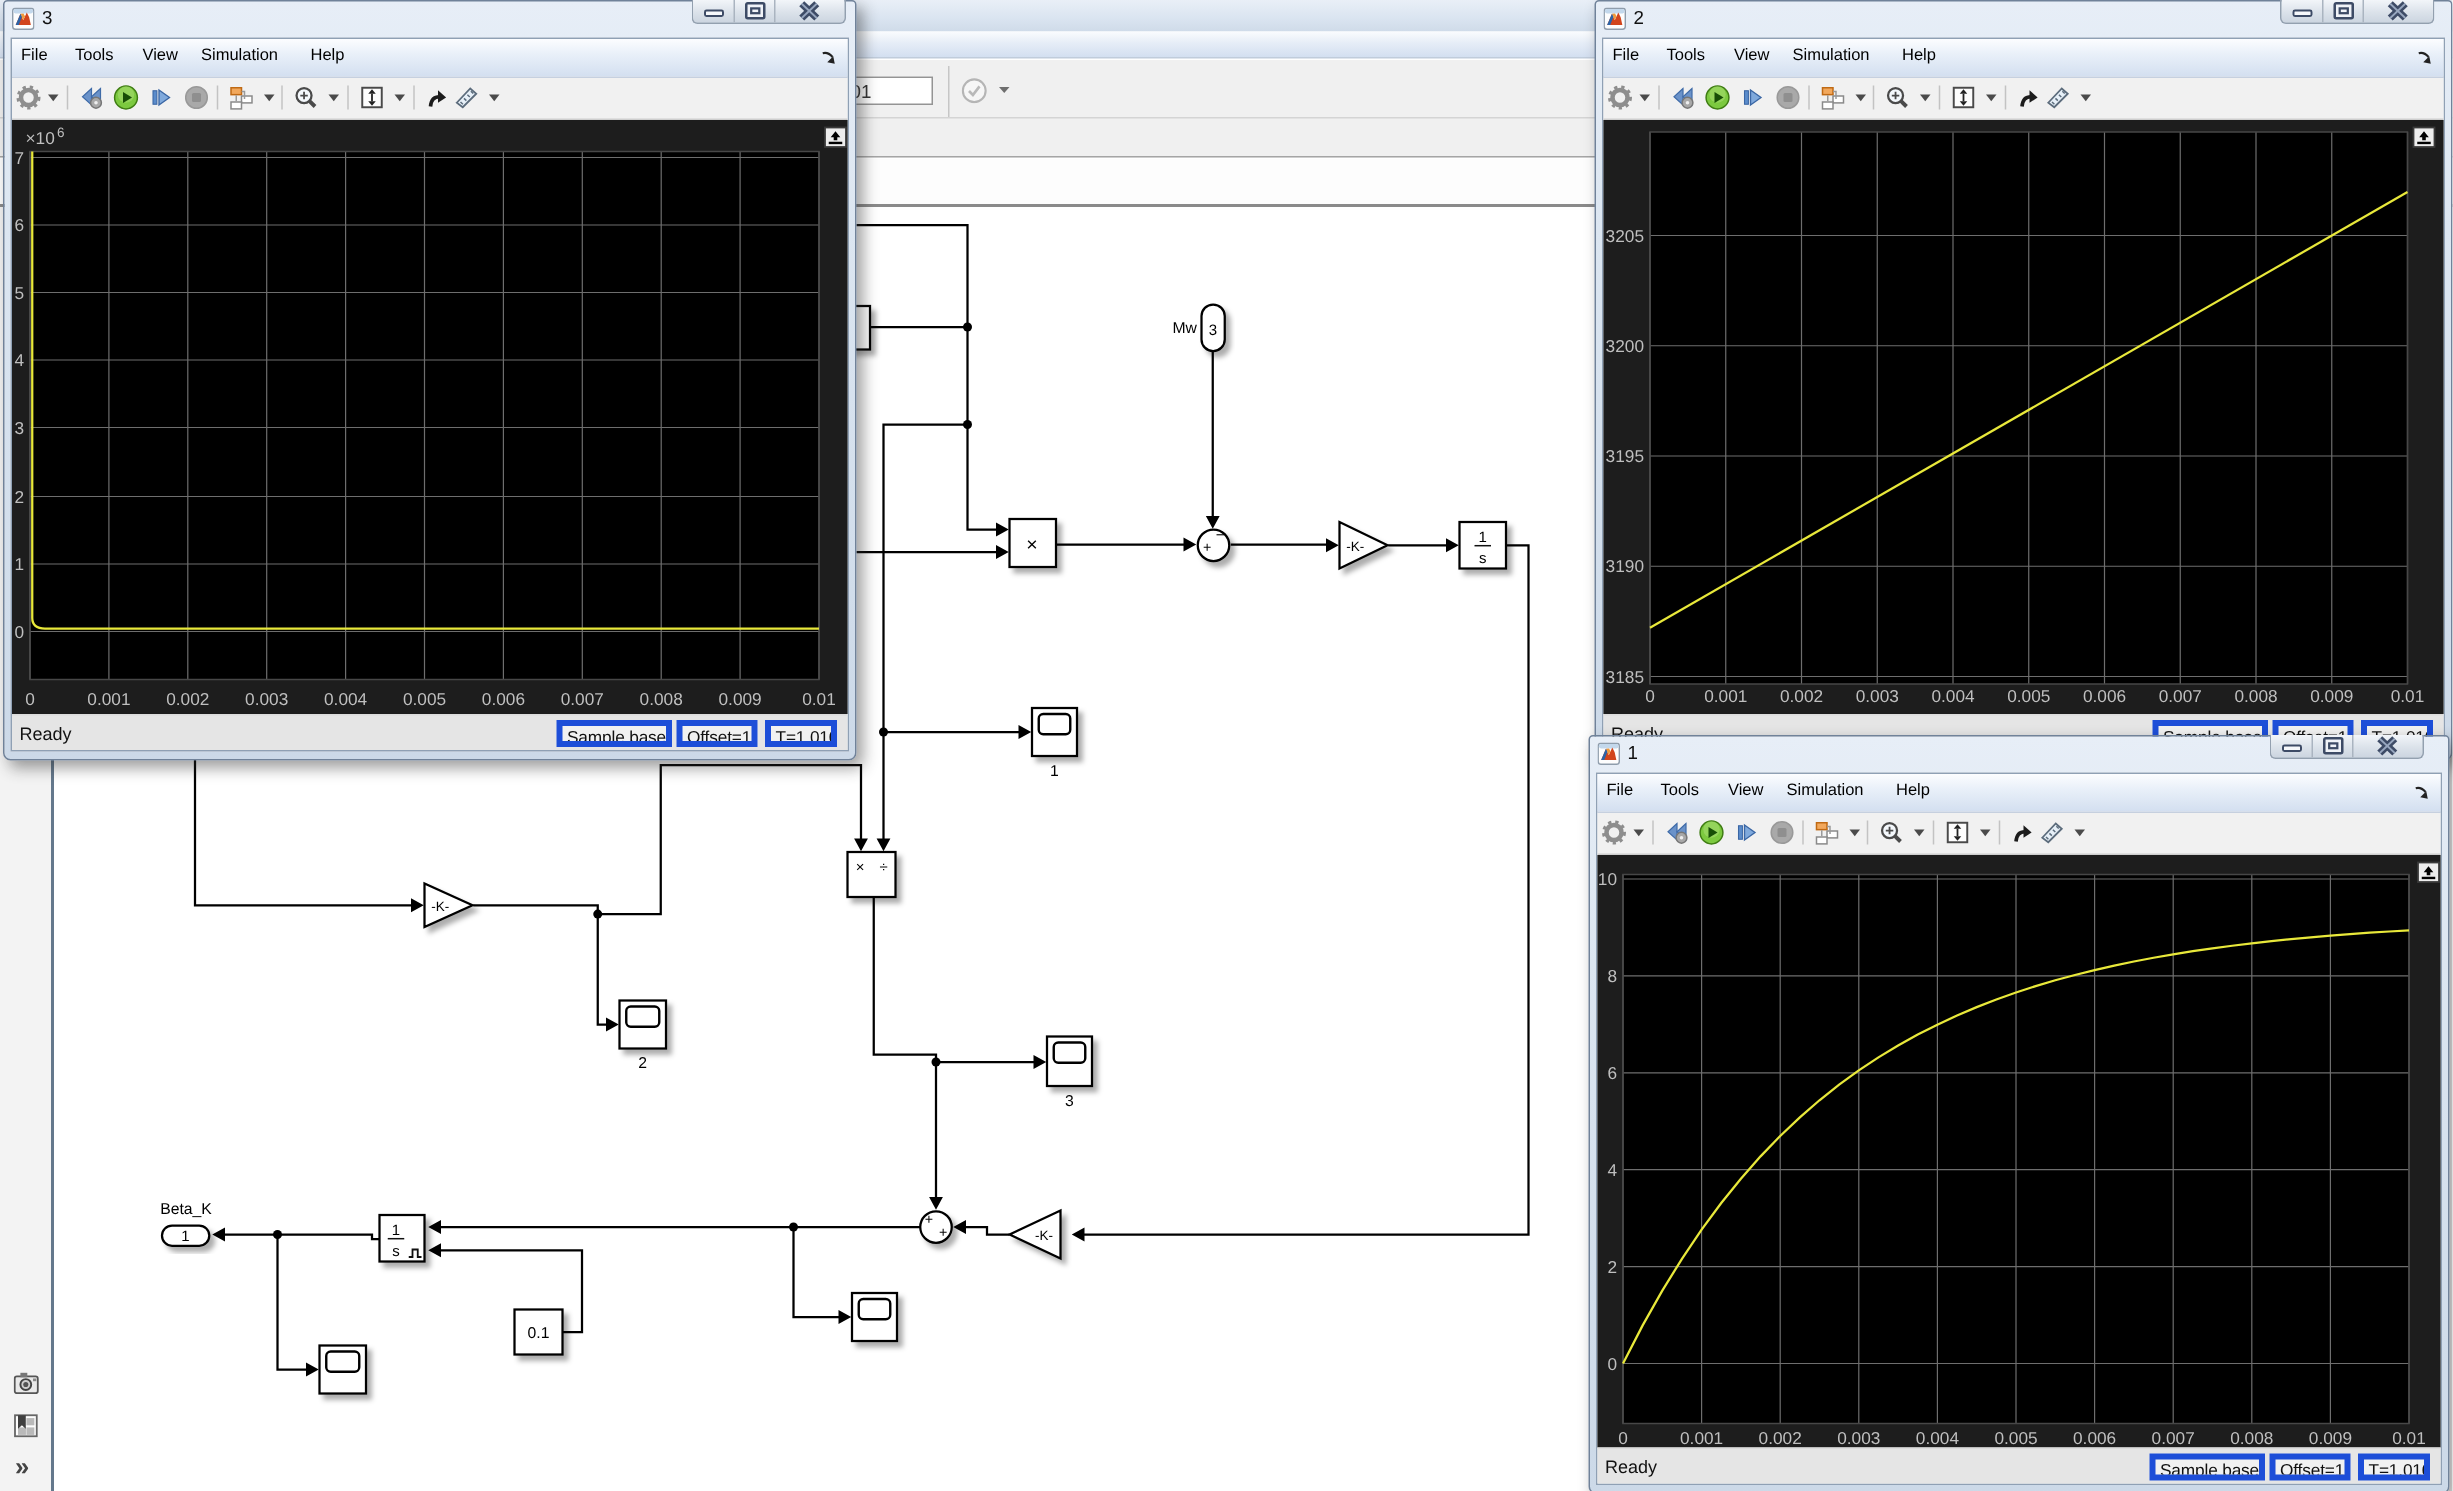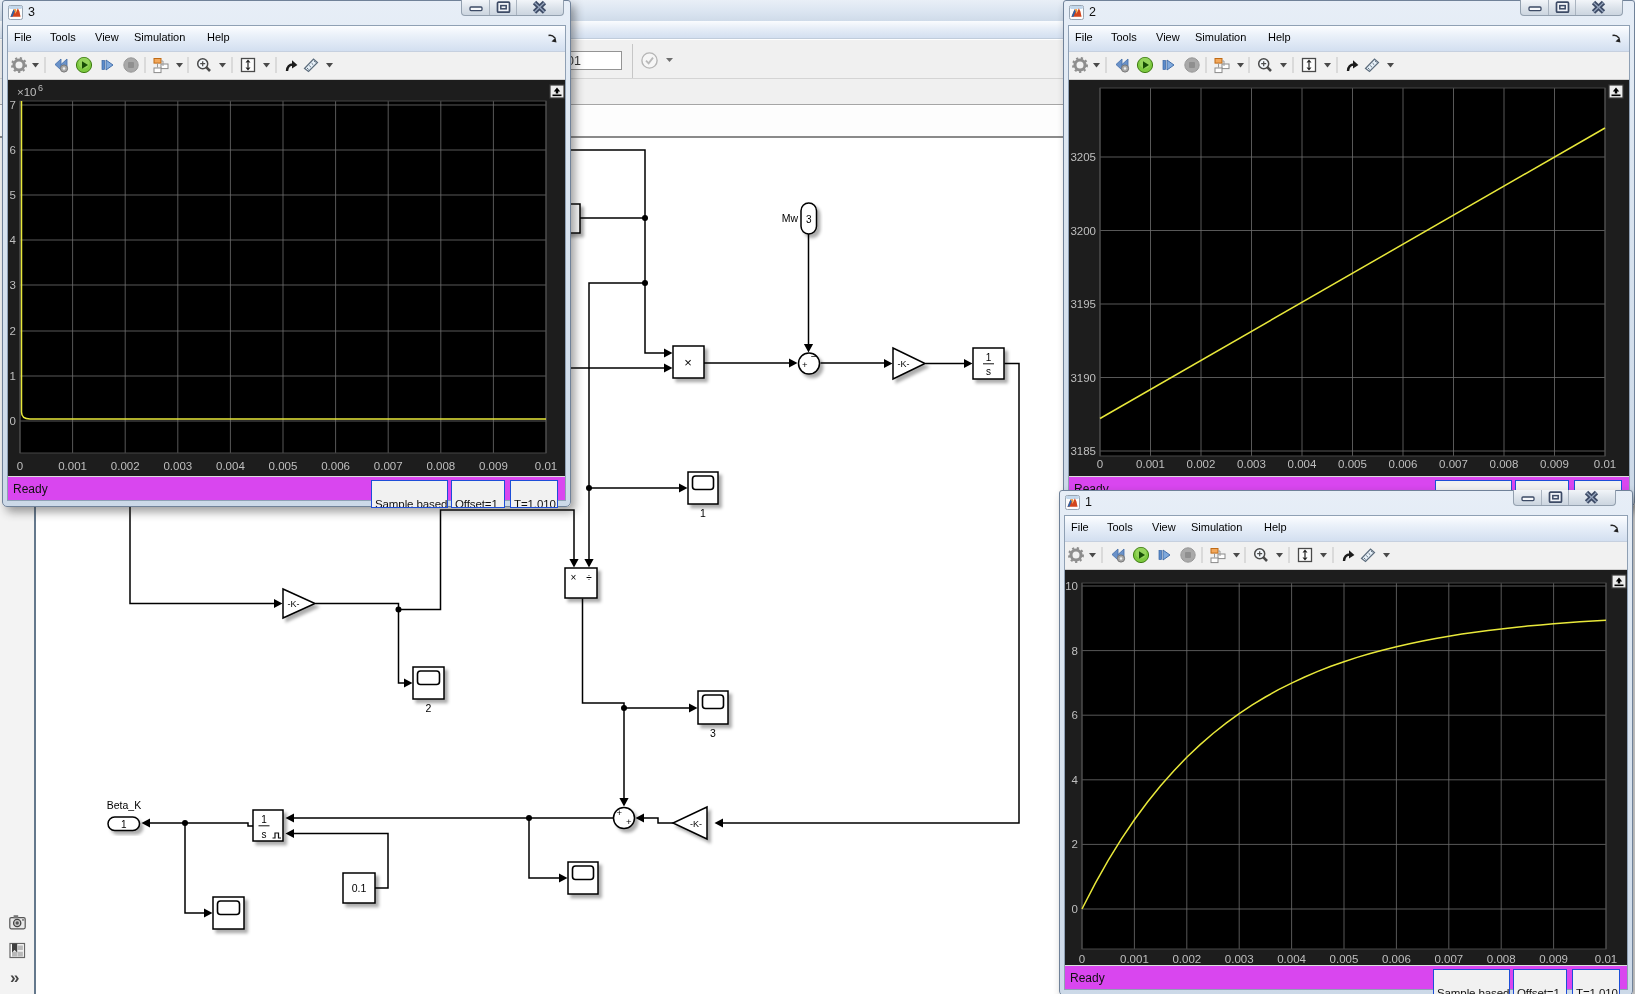--- a/index.html
+++ b/index.html
@@ -21,23 +21,23 @@
 .wtitle{position:absolute;left:25px;top:4px;font-size:12.5px;color:#101010}
 .caps{position:absolute;top:-1px;height:16px;display:flex;border:1px solid #93a0af;border-top:none;
  border-radius:0 0 4px 4px;background:linear-gradient(180deg,#f2f5f9 0%,#dbe2ea 55%,#ccd5e0 100%);overflow:hidden}
 .cap{height:100%;border-right:1px solid #aab4c0;position:relative}
 .cap svg{display:block}
 .content{position:absolute;left:4px;right:4px;top:24px;bottom:5px;background:#fff;display:flex;flex-direction:column;border:1px solid #8fa0b4}
 .menubar{height:26px;background:linear-gradient(180deg,#fcfdff 0%,#e9f0f9 40%,#d3dff0 100%);border-bottom:1px solid #c6d0df;position:relative;font-size:11px;color:#000}
 .menubar span{position:absolute;top:5px}
 .toolbar{height:28px;background:#f1f1f1;border-bottom:1px solid #cecece;position:relative}
 .plot{flex:1;background:#1d1d1d;position:relative;overflow:hidden}
-.status{height:24px;background:#d946ef;border-top:1px solid #dcdcdc;position:relative;font-size:12px;color:#111}
+.status{height:24px;background:#e5e5e5;border-top:1px solid #dcdcdc;position:relative;font-size:12px;color:#111}
 .rdy{position:absolute;left:5px;top:5px}
-.cell{position:absolute;top:3px;height:28px;border:1px solid #1d4ed8;background:#f1f1f1;font-size:11.5px;letter-spacing:-0.1px;padding:17px 0 0 3px;white-space:nowrap;overflow:hidden}
+.cell{position:absolute;top:3px;height:18px;border:4px solid #1d4ed8;background:#f1f1f1;font-size:11.5px;letter-spacing:-0.1px;padding:2px 0 0 3px;white-space:nowrap;overflow:hidden}
 </style></head>
 <body>
 <div id="stage">
 <div id="model">
 <div id="m-title"></div>
 <div id="m-menu"></div>
 <div id="m-toolbar">
   <input id="m-field" value="01" readonly="" style="">
   <div id="m-sep"></div>
         <div style="position:absolute;left:0;top:38px;width:100%;height:1px;background:#d4d4d4"></div>

